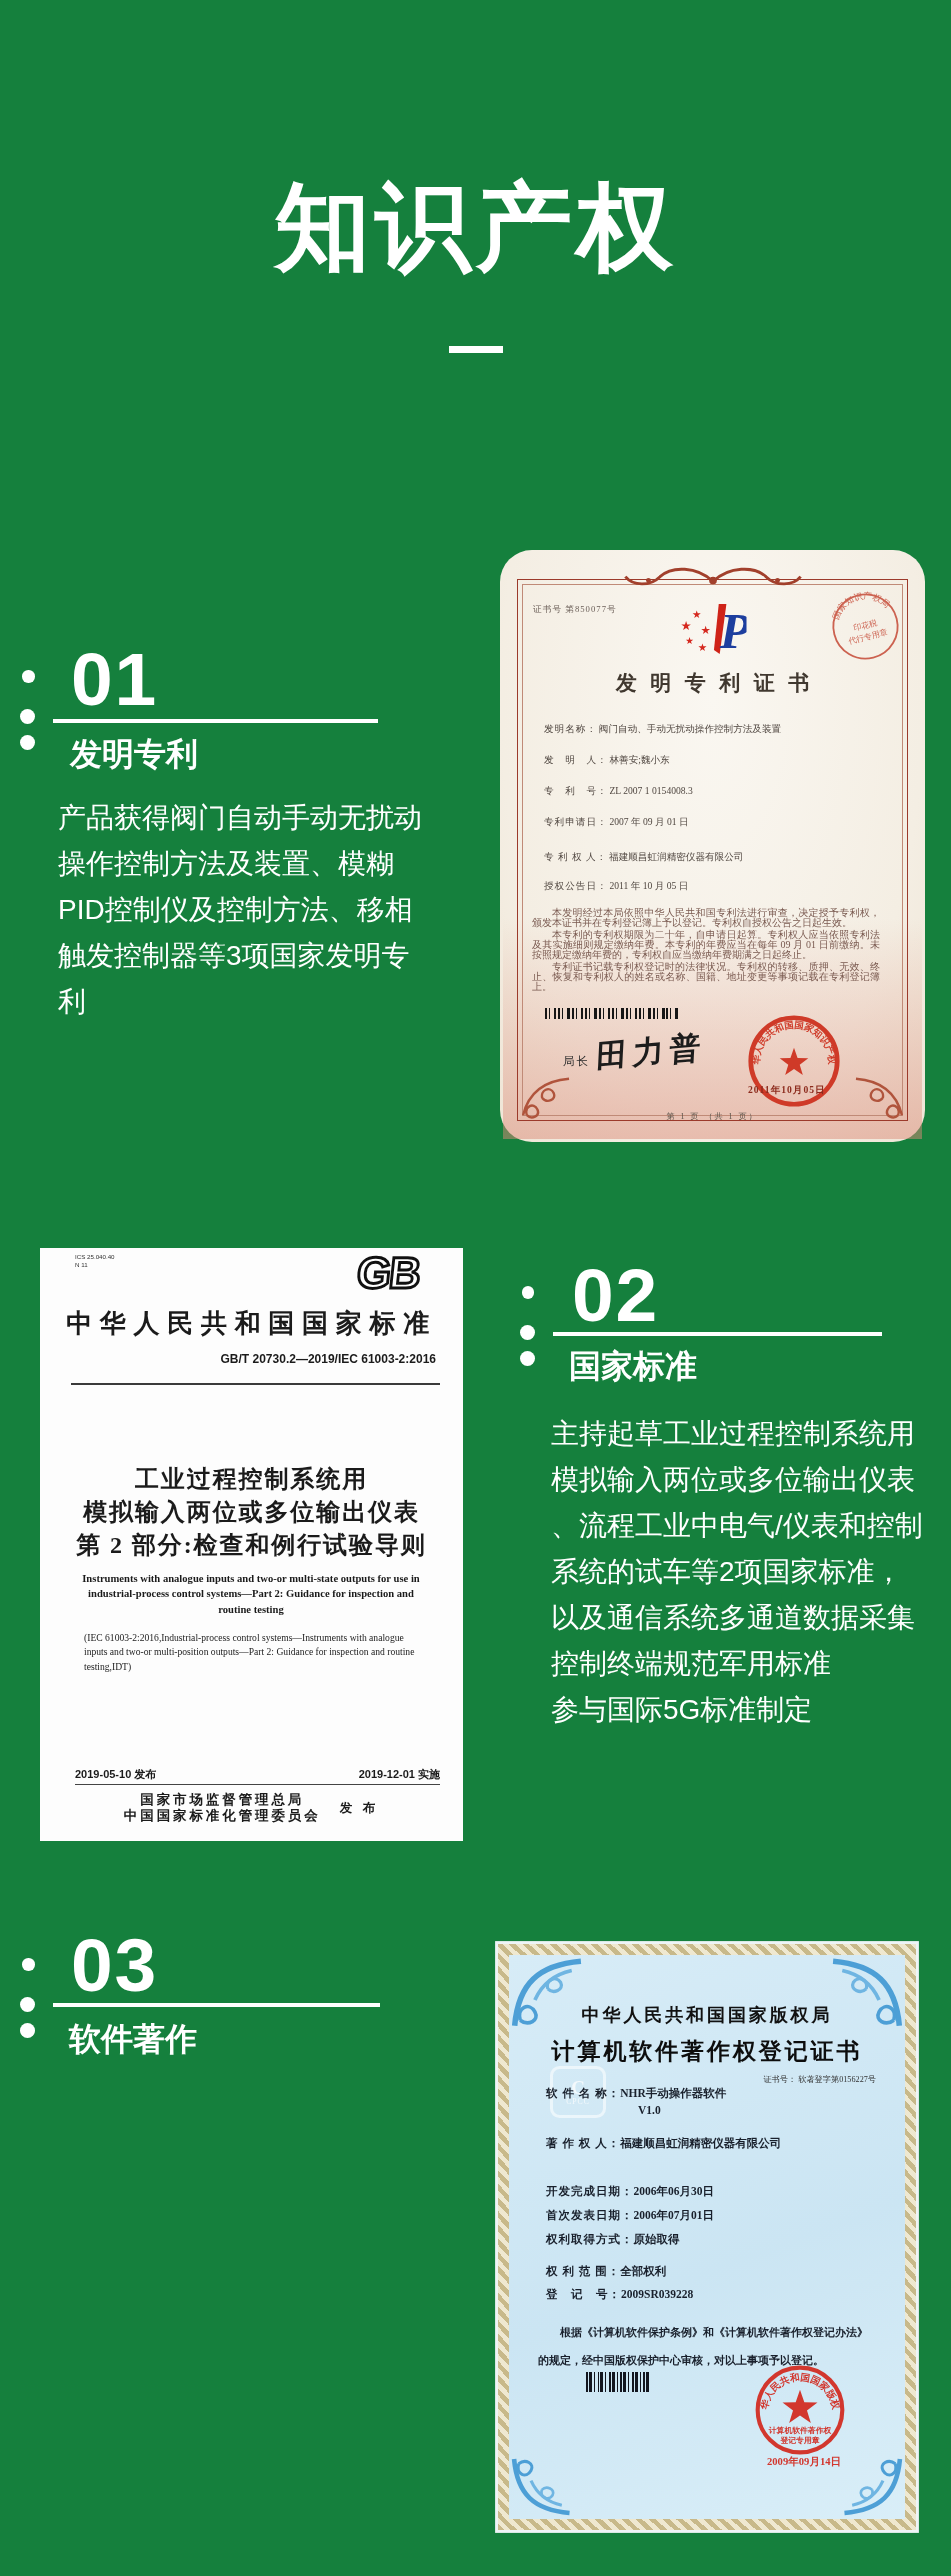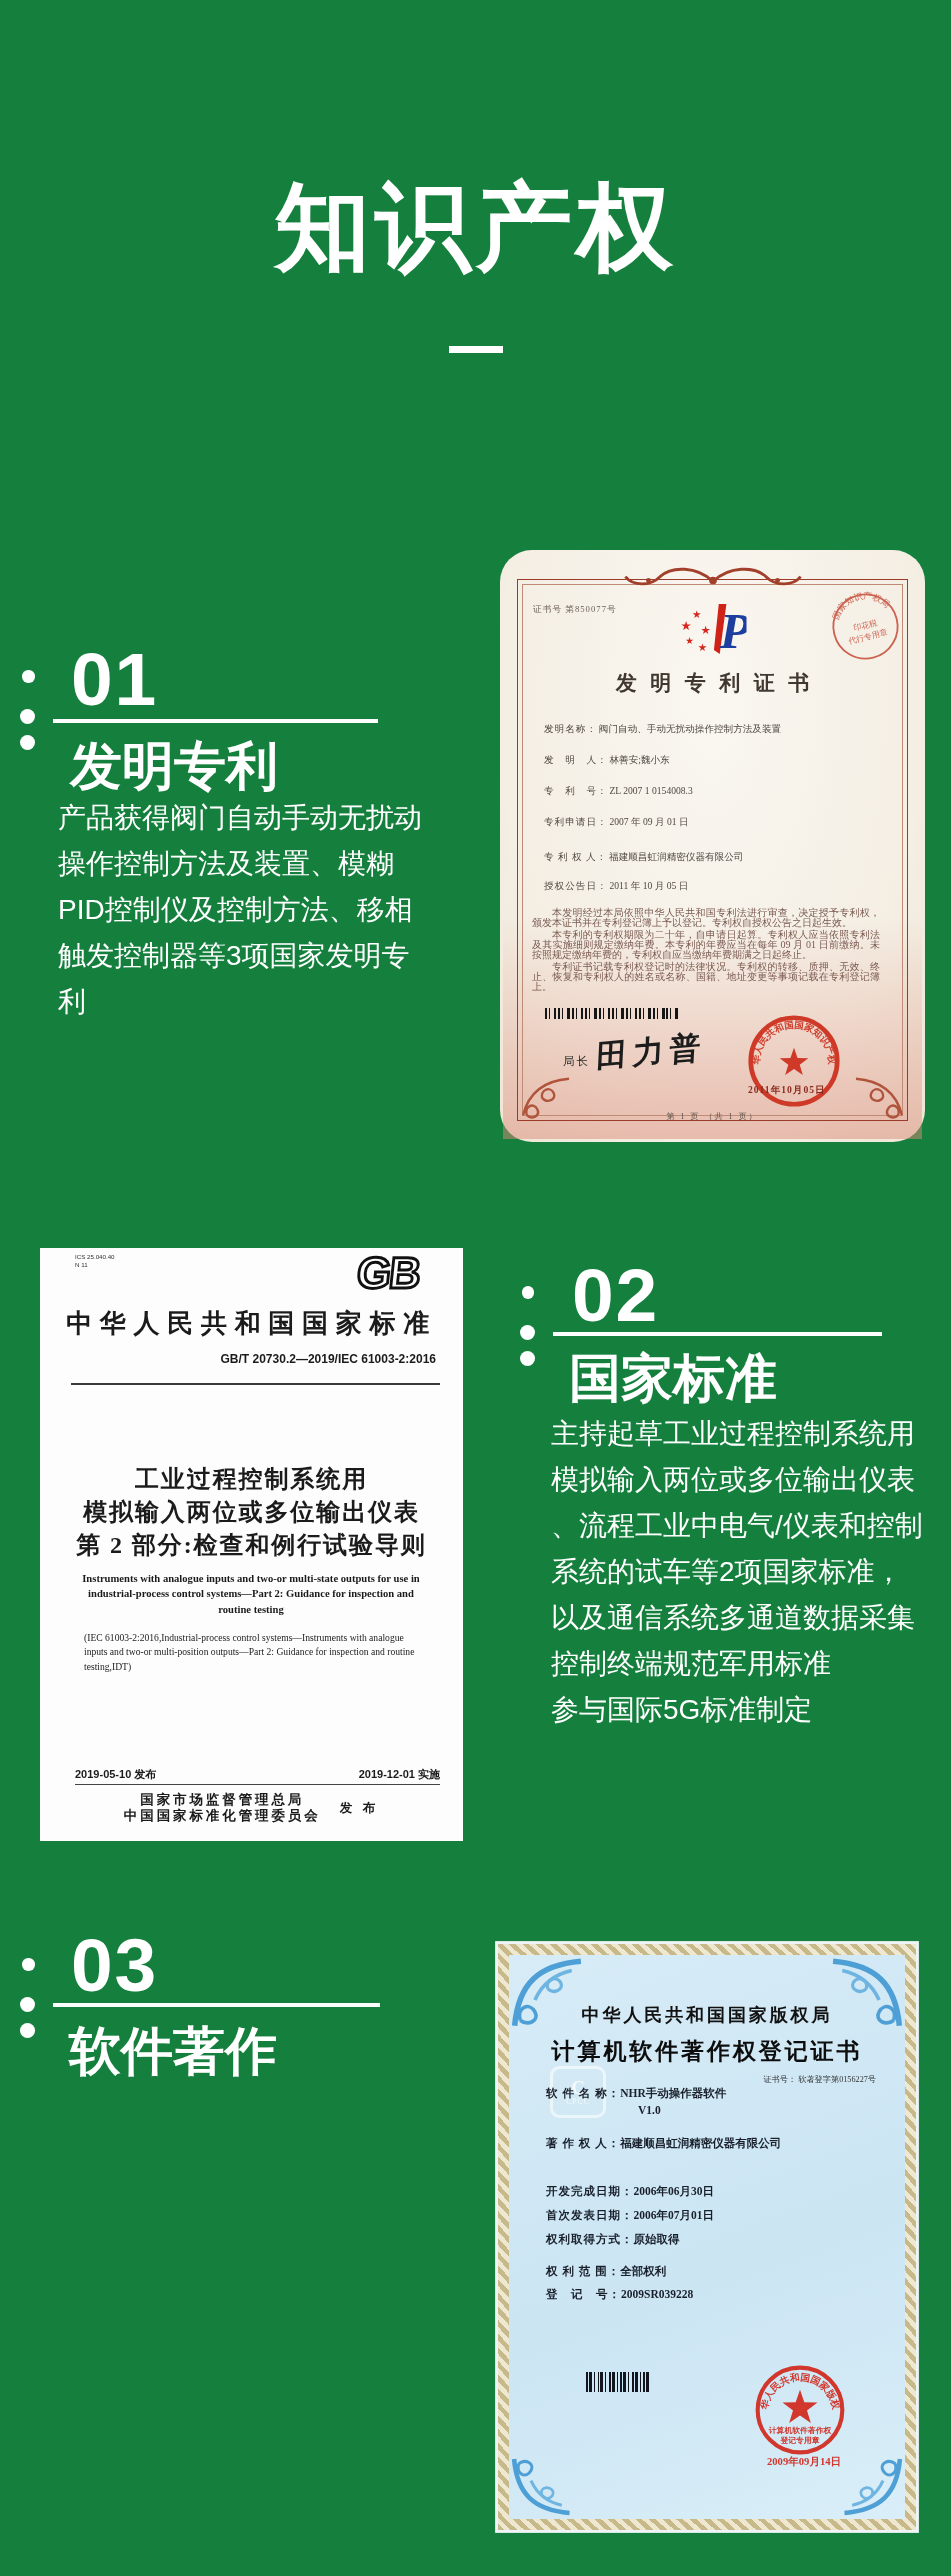--- a/index.html
+++ b/index.html
@@ -15,21 +15,21 @@
   .subtitle .gap{margin-left:42px;}
 
   
   .sec{width:500px;height:481px;}
   .dot{position:absolute;background:#fff;border-radius:50%;}
   .d1{left:22px;top:36px;width:12.5px;height:12.5px;}
   .d2{left:20px;top:75px;width:15.4px;height:15.4px;}
   .d3{left:20px;top:101px;width:15.4px;height:15.4px;}
   .sec-num{position:absolute;font-size:75px;font-weight:800;line-height:1;letter-spacing:1.9px;color:#fff;}
   .sec-rule{position:absolute;height:3.8px;background:#fff;}
-  .sec-head{position:absolute;font-size:52px;font-weight:700;line-height:1.2;color:#fff;}
+  .sec-head{position:absolute;font-size:32px;font-weight:700;line-height:1.2;color:#fff;}
   .sec-body{position:absolute;font-size:28px;line-height:46px;white-space:pre-line;color:#fff;font-weight:400;}
 
   
   .patent{left:500px;top:550px;width:425px;height:592px;
           background:radial-gradient(ellipse at 50% 25%, #faf7f1 0%, #f4eee3 70%, #efe5d6 100%);
           font-family:"Liberation Serif",serif;color:#4a4440;border-radius:32px;}
   .patent .frame{position:absolute;left:17.3px;right:17.3px;top:29px;bottom:21px;border:1.9px solid #9c3a2b;}
   .patent .frame2{position:absolute;left:22px;right:22px;top:34px;bottom:26px;border:1px solid #c08a77;}
   .patent .wash{position:absolute;left:2.9px;right:2.9px;bottom:2.9px;height:221px;
           background:linear-gradient(to bottom, rgba(226,162,148,0), rgba(219,139,121,0.5));}
@@ -304,20 +304,21 @@
       <p class="row f1"><span class="swl">软 件 名 称：</span><span>NHR手动操作器软件</span></p>
       <p class="row f2"><span>V1.0</span></p>
       <p class="row f3"><span class="swl">著 作 权 人：</span><span>福建顺昌虹润精密仪器有限公司</span></p>
       <p class="row f4"><span class="swl">开发完成日期：</span><span>2006年06月30日</span></p>
       <p class="row f5"><span class="swl">首次发表日期：</span><span>2006年07月01日</span></p>
       <p class="row f6"><span class="swl">权利取得方式：</span><span>原始取得</span></p>
       <p class="row f7"><span class="swl">权 利 范 围：</span><span>全部权利</span></p>
       <p class="row"><span class="swl">登　记　号：</span><span>2009SR039228</span></p>
     </div>
 
+    <div class="abs sw-stmt">根据《计算机软件保护条例》和《计算机软件著作权登记办法》的规定，经中国版权保护中心审核，对以上事项予以登记。</div>
     <div class="abs sw-barcode"></div>
 
     <svg class="abs sw-seal" width="92" height="92" viewBox="0 0 100 100" xmlns:xlink="http://www.w3.org/1999/xlink">
       <defs>
           <path id="arcS" d="M14,54 A36,36 0 1 1 86,54"></path>
         </defs>
       <circle cx="50" cy="50" r="46" fill="none" stroke="#d2372e" stroke-width="4.5"></circle>
       <text font-size="10.5" font-weight="bold" fill="#d2372e"><textPath href="#arcS" xlink:href="#arcS" startOffset="50%" text-anchor="middle">中华人民共和国国家版权局</textPath></text>
       <polygon points="50,30 54.7,43.5 69,43.8 57.6,52.5 61.8,66.2 50,58 38.2,66.2 42.4,52.5 31,43.8 45.3,43.5" fill="#d2372e" transform="translate(0,-2)"></polygon>
       <text x="50" y="75" font-size="8.5" font-weight="bold" fill="#d2372e" text-anchor="middle">计算机软件著作权</text>

